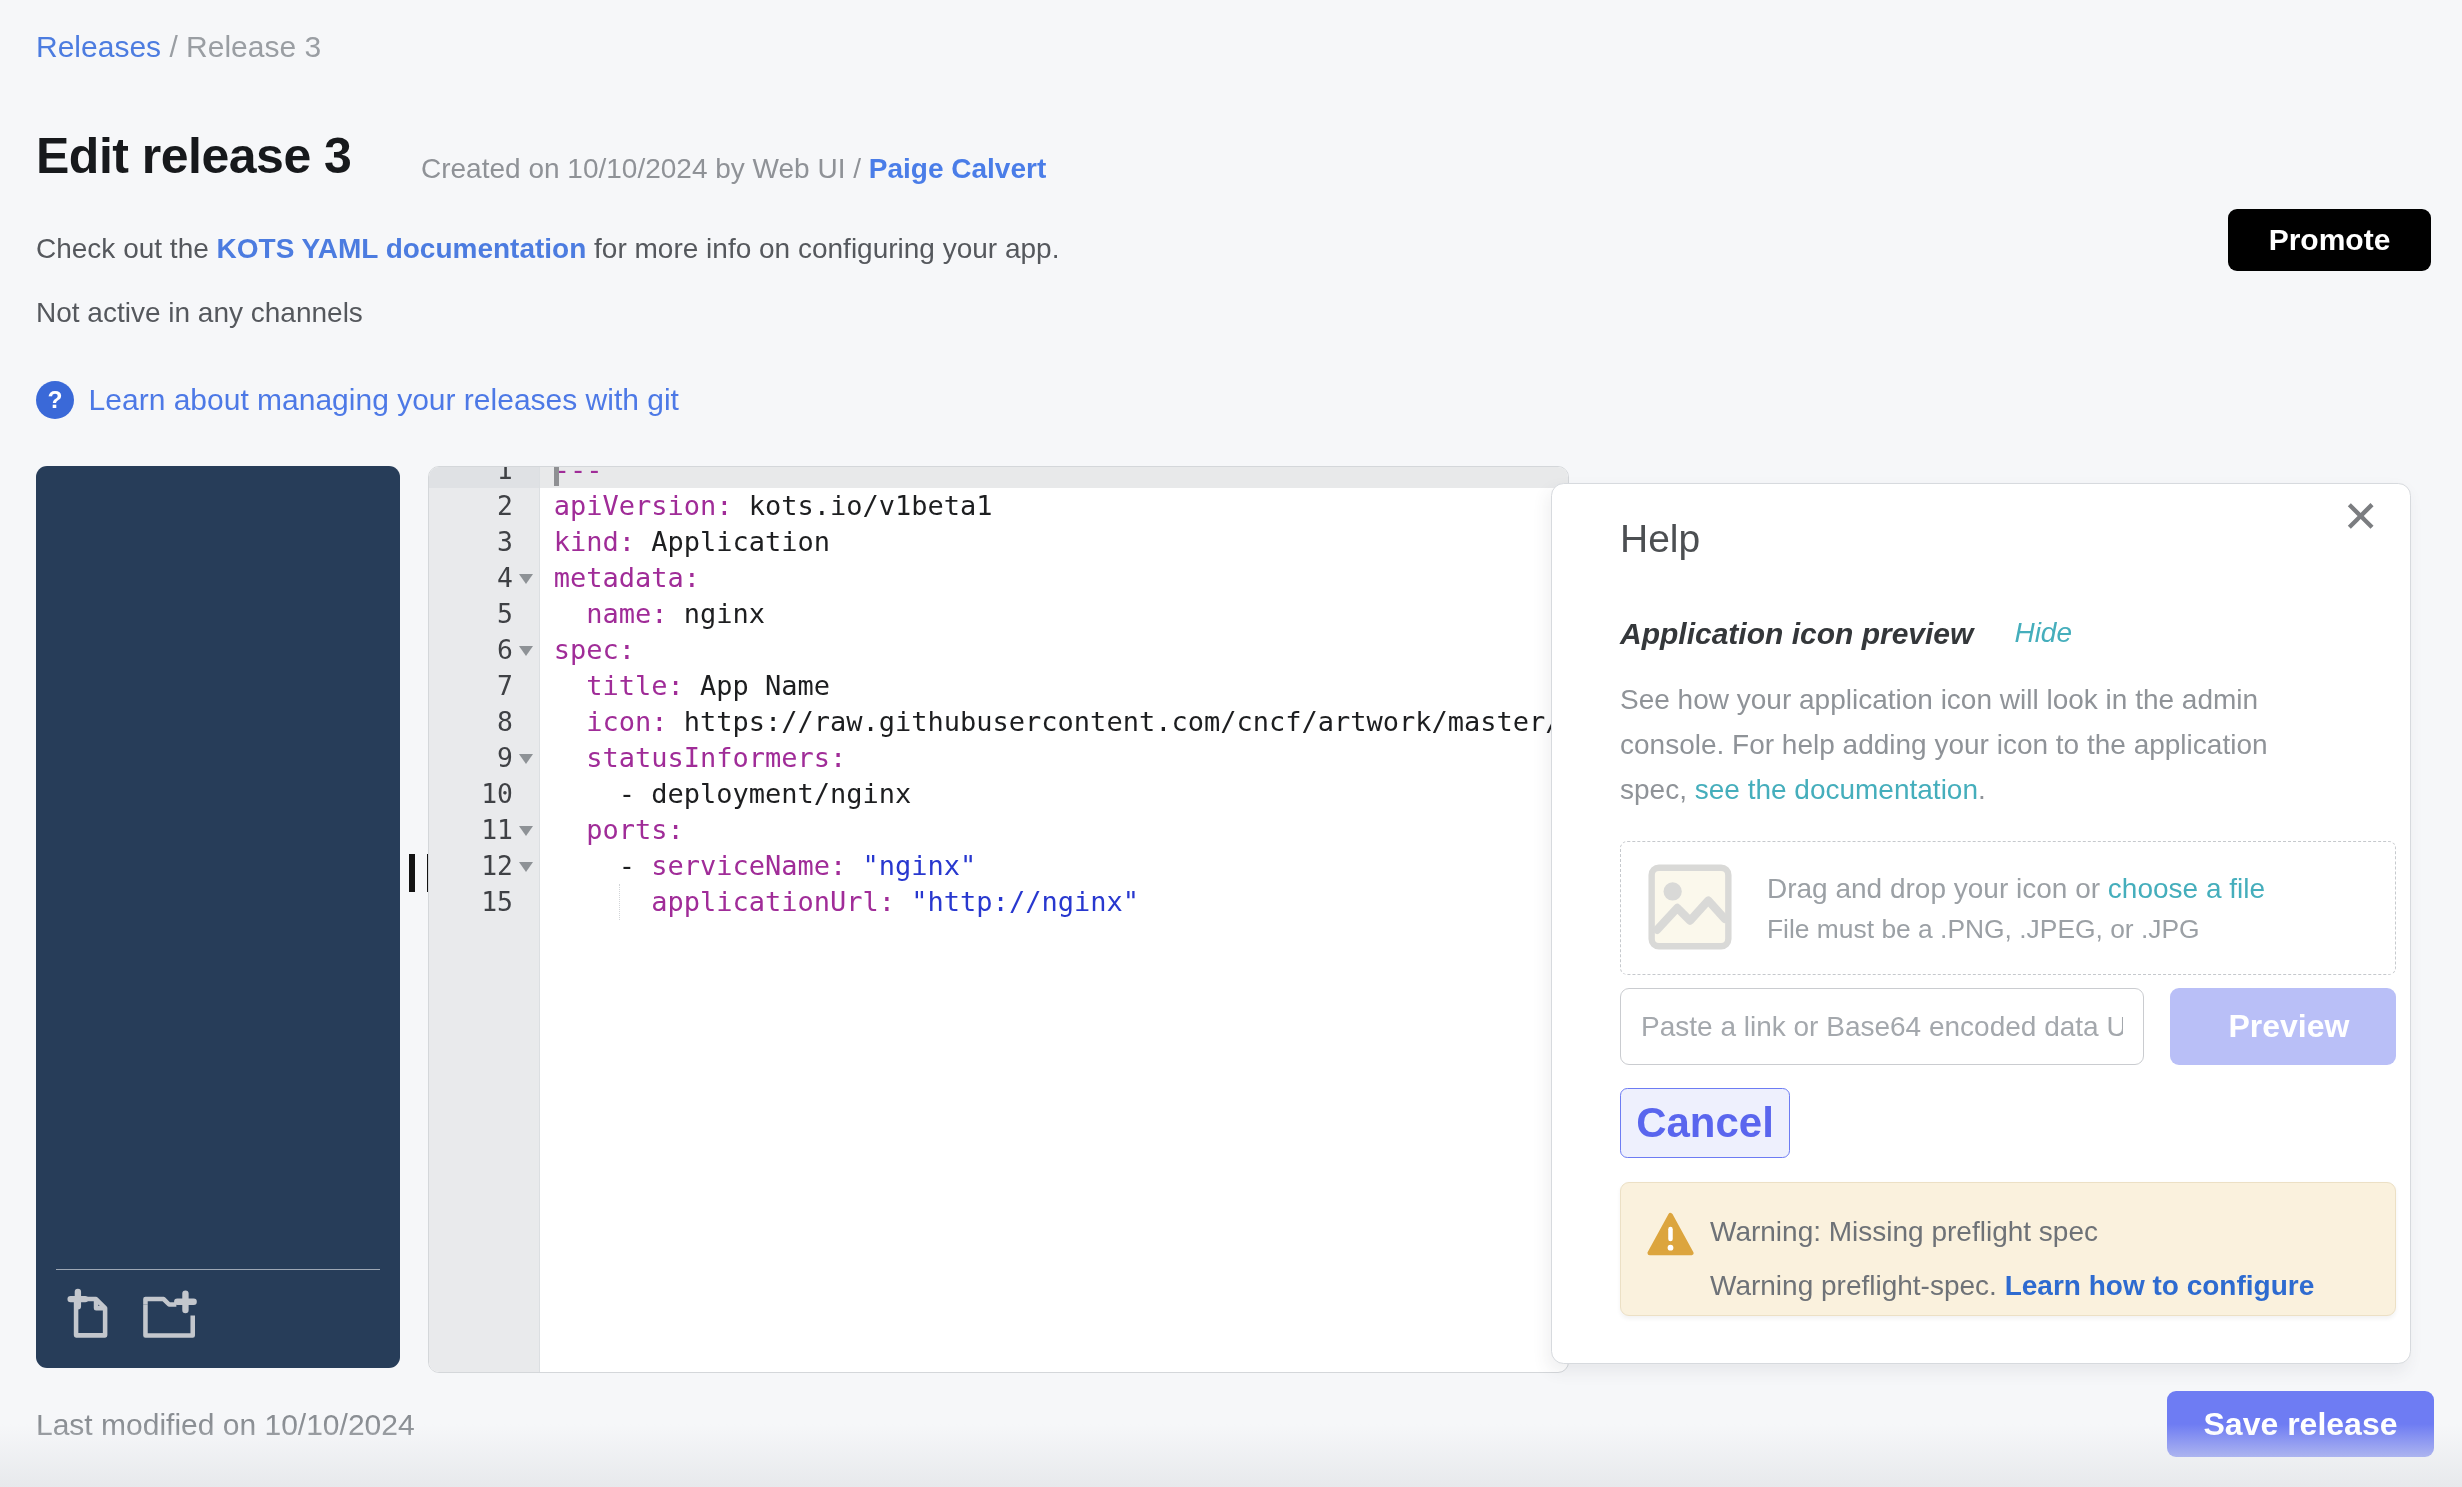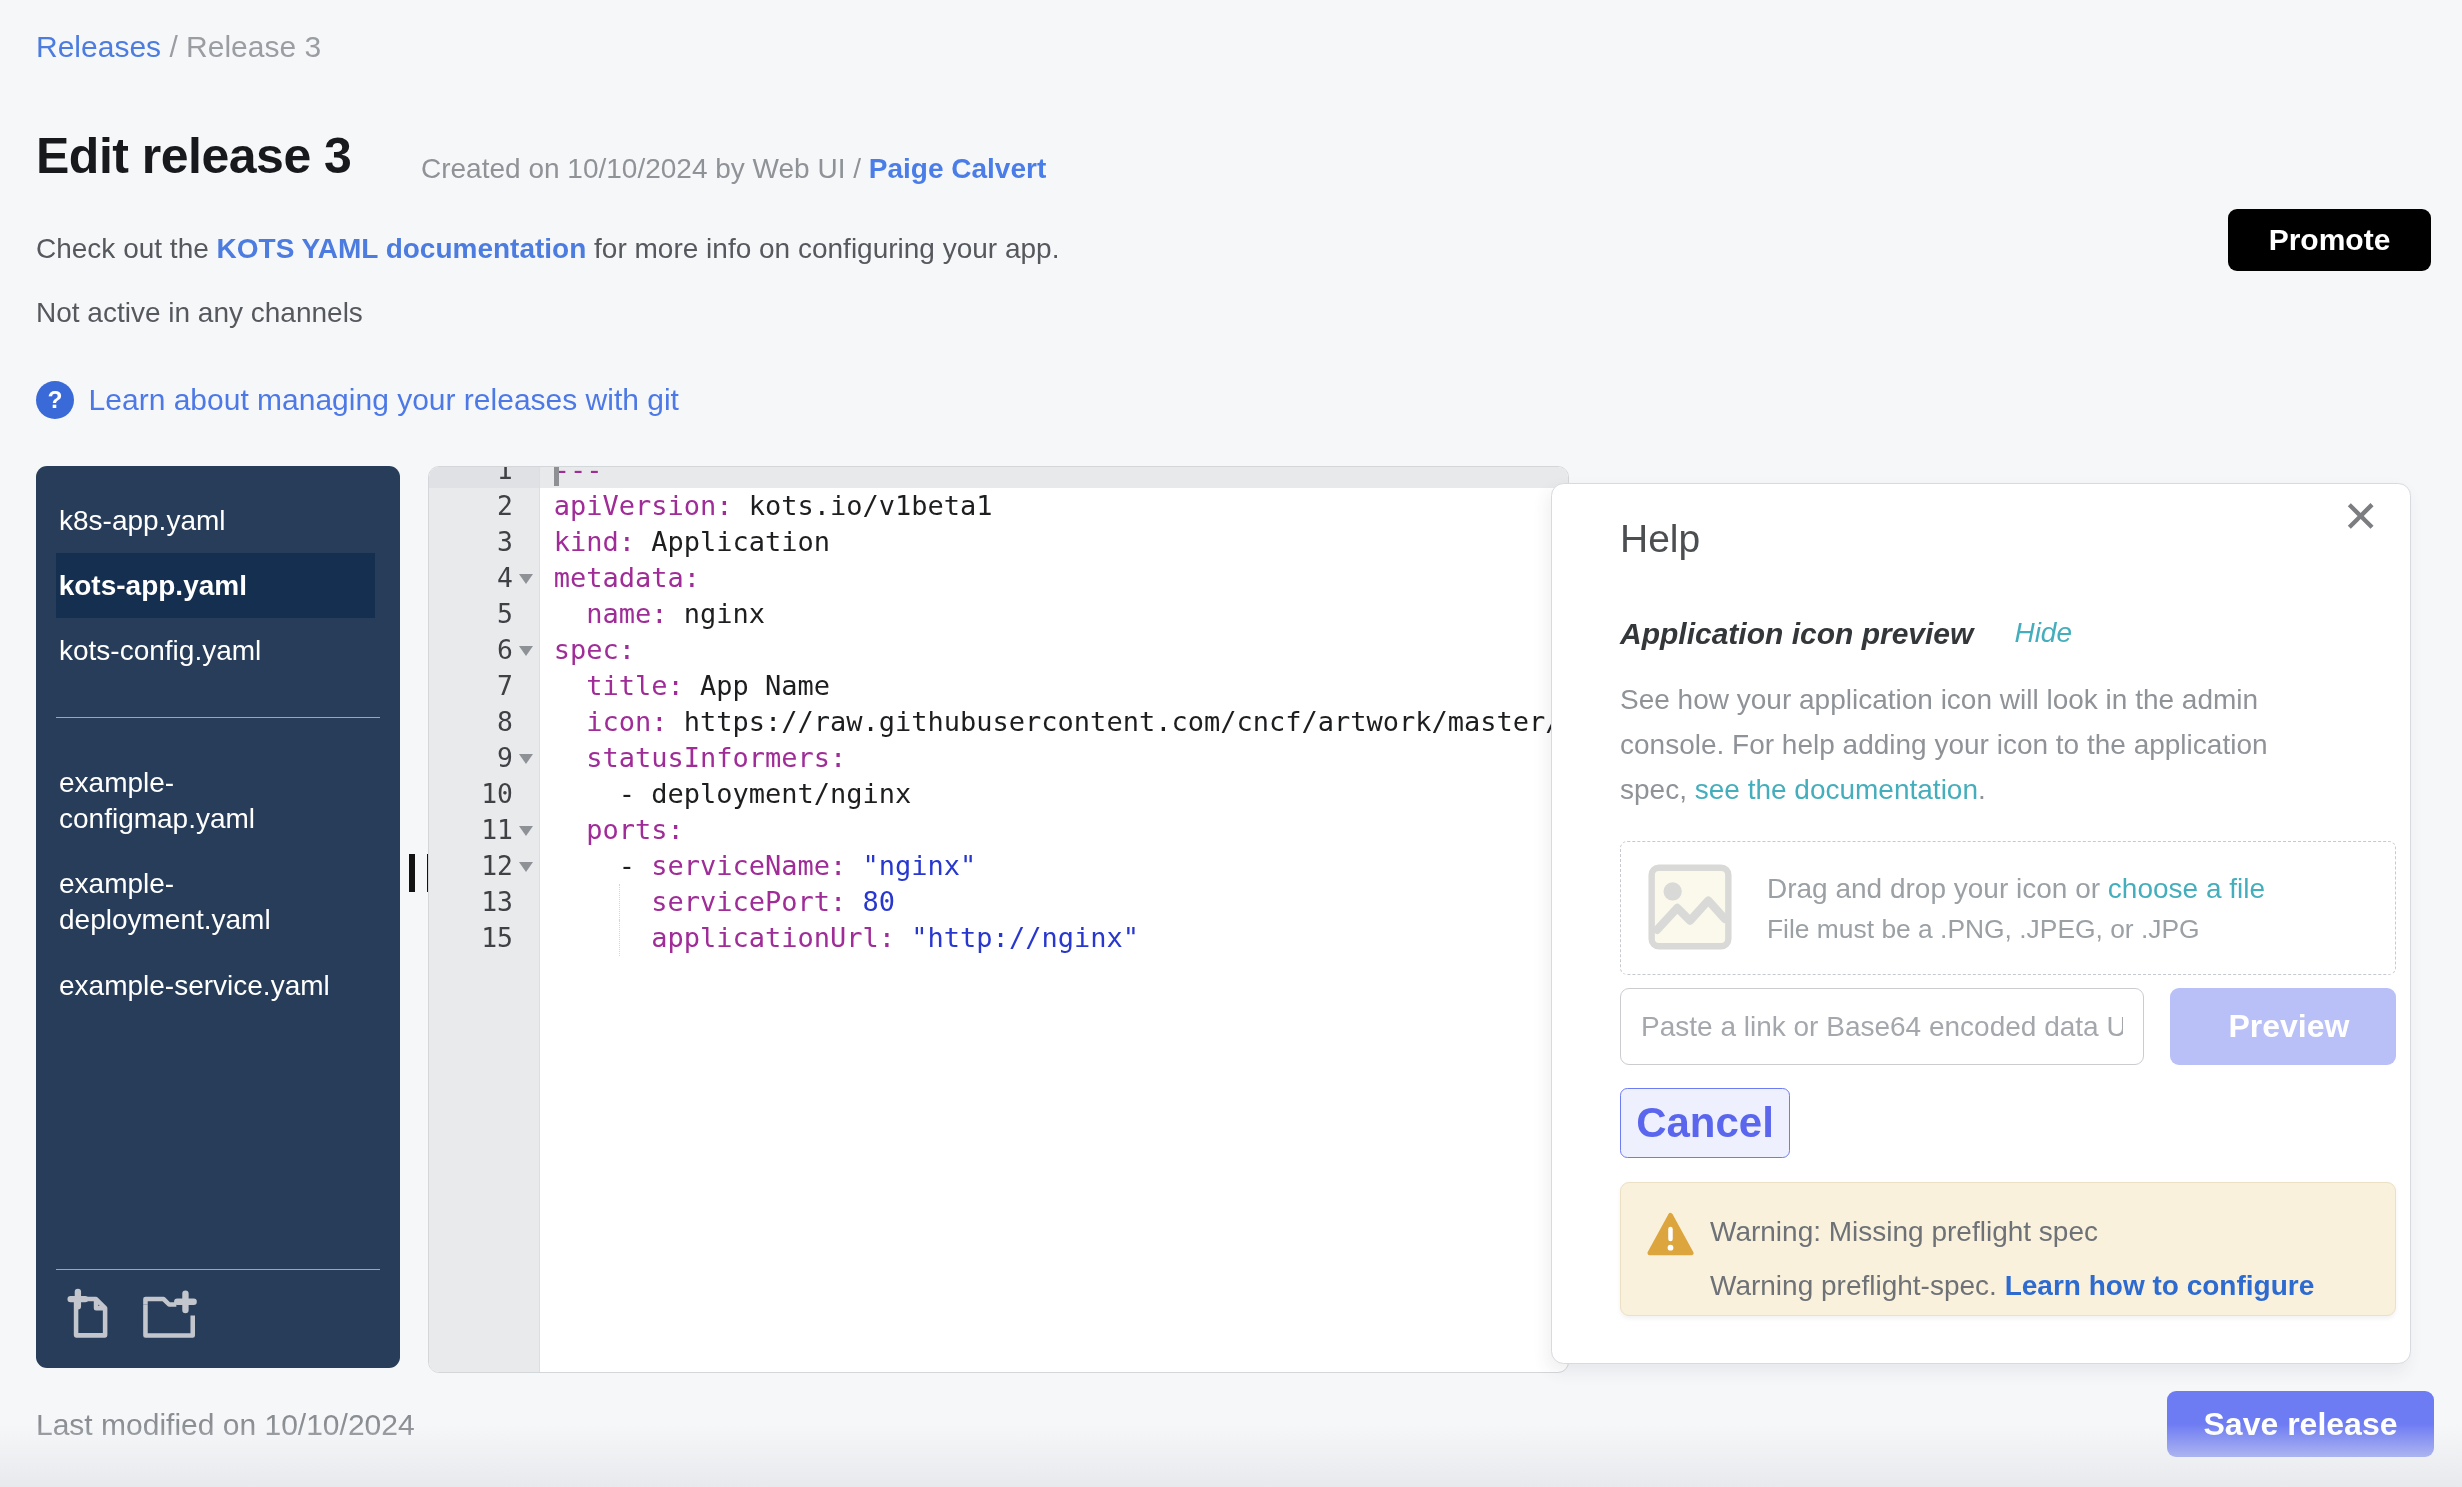--- a/index.html
+++ b/index.html
@@ -126,29 +126,20 @@
 <div class="abs btn promote-btn">Promote</div>
 
 <div class="abs not-active">Not active in any channels</div>
 
 <div class="abs git-row">
   <div class="q-circle">?</div>
   <span class="git-link">Learn about managing your releases with git</span>
 </div>
 
 <div class="abs sidebar">
-  <div id="file-list">
-      <div class="file-item">k8s-app.yaml</div>
-      <div class="file-item selected">kots-app.yaml</div>
-      <div class="file-item">kots-config.yaml</div>
-      <div class="side-divider"></div>
-      <div class="file-item">example-configmap.yaml</div>
-      <div class="file-item">example-deployment.yaml</div>
-      <div class="file-item">example-service.yaml</div>
-    </div>
   <div class="sidebar-footer">
     <span class="side-icon">
       <svg width="49" height="53" viewBox="0 0 54 58">
         <path d="M10 14 v38 h32 V22 l-10-10 H22" fill="none" stroke="#c3c7cd" stroke-width="5" stroke-linejoin="round"></path>
         <path d="M32 12 v10 h10" fill="none" stroke="#c3c7cd" stroke-width="5" stroke-linejoin="round"></path>
         <path d="M12 12 h-16 M4 4 v16" transform="translate(8,0)" stroke="#c3c7cd" stroke-width="7" stroke-linecap="round"></path>
       </svg>
     </span>
     <span class="side-icon">
       <svg width="60" height="53" viewBox="0 0 66 58">
@@ -219,24 +210,20 @@
         <span class="num">11</span>
         <span class="fold"></span>
         <span class="code"><span class="tk-plain">  </span><span class="tk-key">ports:</span></span>
       </div>
       <div class="row">
         <span class="num">12</span>
         <span class="fold"></span>
         <span class="code"><span class="tk-plain">    - </span><span class="tk-key">serviceName:</span><span class="tk-plain"> </span><span class="tk-lit">"nginx"</span></span>
       </div>
       <div class="row">
-        <span class="num">13</span>
-        <span class="code"><span class="guide"></span><span class="tk-plain">      </span><span class="tk-key">servicePort:</span><span class="tk-plain"> </span><span class="tk-lit">80</span></span>
-      </div>
-      <div class="row">
         <span class="num">15</span>
         <span class="code"><span class="guide"></span><span class="tk-plain">      </span><span class="tk-key">applicationUrl:</span><span class="tk-plain"> </span><span class="tk-lit">"http://nginx"</span></span>
       </div>
     </div>
 </div>
 
 <div class="abs panel">
   <div class="panel-close">✕</div>
   <div class="panel-title">Help</div>
   <div class="section-row">

